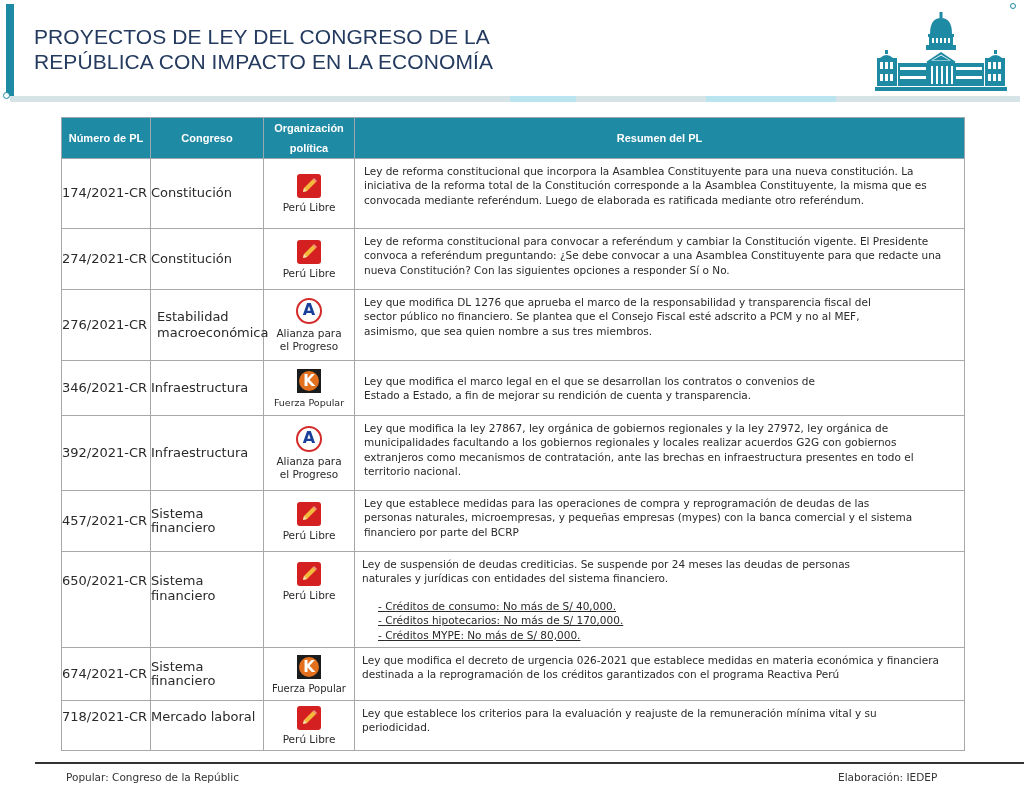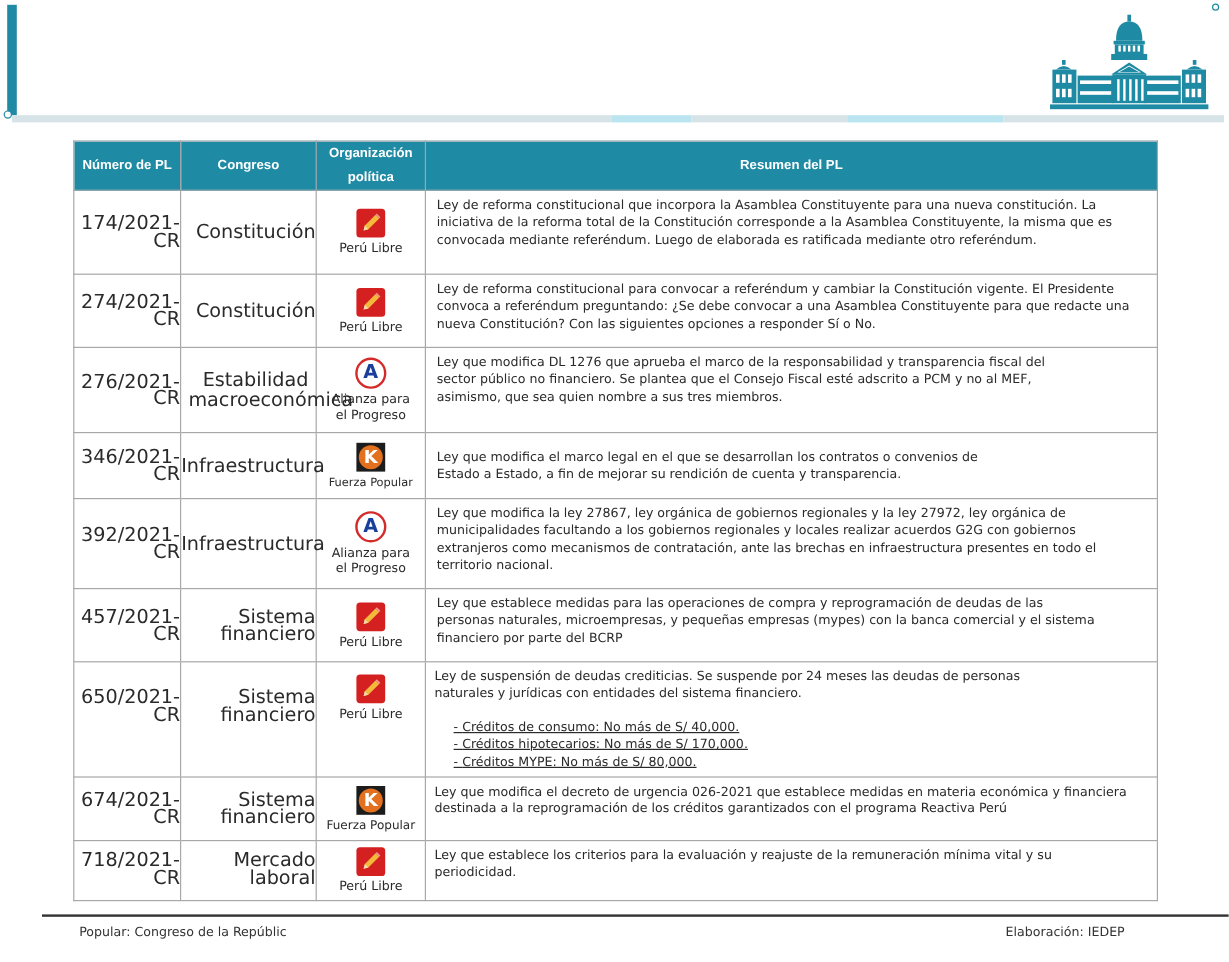--- a/index.html
+++ b/index.html
@@ -12,21 +12,21 @@
   .title { position: absolute; left: 34px; top: 24px; font-family: "Liberation Sans", sans-serif; font-size: 21px; line-height: 25px; color: #243a5e; letter-spacing: 0.1px; }
   .stripe { position: absolute; left: 10px; top: 96px; width: 1010px; height: 6px; display: flex; }
   .stripe span { height: 6px; display: block; }
   .corner-dot { position: absolute; right: 8px; top: 3px; width: 6px; height: 6px; border: 1.5px solid #1f8aa3; border-radius: 50%; }
   .congress { position: absolute; left: 874px; top: 12px; width: 134px; height: 80px; }
 
   
   table { position: absolute; left: 61px; top: 117px; width: 903px; border-collapse: collapse; table-layout: fixed; }
   th { background: #1f8aa3; color: #ffffff; font-family: "Liberation Sans", sans-serif; font-weight: bold; font-size: 11px; height: 41px; border: 1px solid #9aa7ad; text-align: center; line-height: 20px; }
   td { border: 1.5px solid #a8a8a8; font-size: 10.5px; line-height: 14.5px; vertical-align: middle; color: #2a2a2a; }
-  td.c1, td.c2 { text-align: right; font-size: 16px; }
+  td.c1, td.c2 { text-align: left; font-size: 13px; }
   td.c3 { text-align: center; font-size: 10.5px; line-height: 13px; padding-top: 4px; padding-bottom: 3px; }
   td.c4 { padding: 5px 8px 5px 9px; font-size: 10.5px; line-height: 14.4px; vertical-align: top; }
   td.c2 .two { line-height: 16px; }
   .summary-list { list-style: none; padding-left: 16px; text-decoration: underline; }
   .summary-list li::before { content: "-  "; }
 
   
   .logo { display: block; margin: 0 auto 3px auto; width: 24px; height: 24px; }
   .logo-pl { background: #d42020; border-radius: 3px; position: relative; }
   .logo-app { border: 2.5px solid #d42a2a; border-radius: 50%; background: #fff; color: #1a3f9a; font-family: "DejaVu Sans", sans-serif; font-weight: bold; font-size: 16px; line-height: 19px; text-align: center; width: 26px; height: 26px; }
@@ -39,20 +39,22 @@
   .footer-right { position: absolute; left: 838px; top: 771px; font-size: 10.5px; color: #333; }
 </style>
 </head>
 <body>
 
 <div class="left-bar"></div>
 <div class="left-dot"></div>
 <div class="corner-dot"></div>
 
 <div class="title">
+  <div>PROYECTOS DE LEY DEL CONGRESO DE LA</div>
+  <div>REPÚBLICA CON IMPACTO EN LA ECONOMÍA</div>
 </div>
 
 <div class="stripe">
   <span style="width:500px;background:#d6e4e8"></span>
   <span style="width:66px;background:#b9e4f0"></span>
   <span style="width:130px;background:#d6e4e8"></span>
   <span style="width:130px;background:#b9e4f0"></span>
   <span style="width:184px;background:#d6e4e8"></span>
 </div>
 

